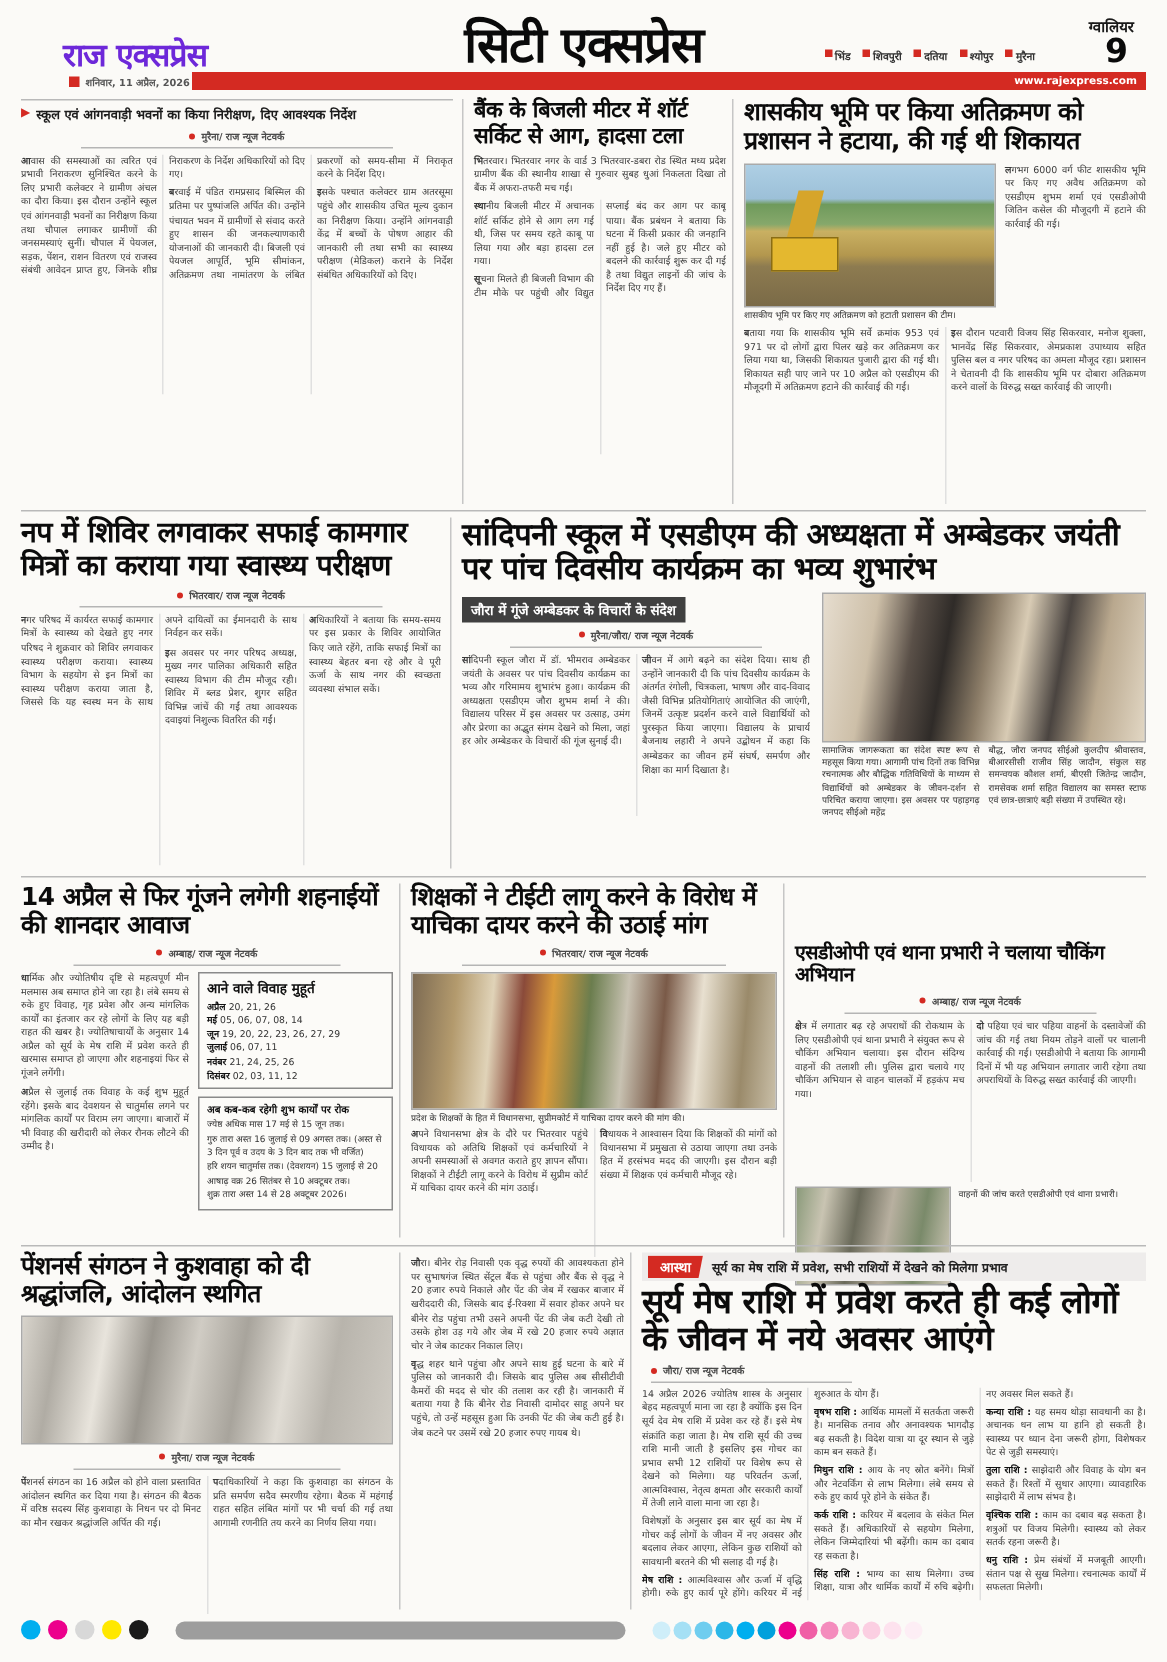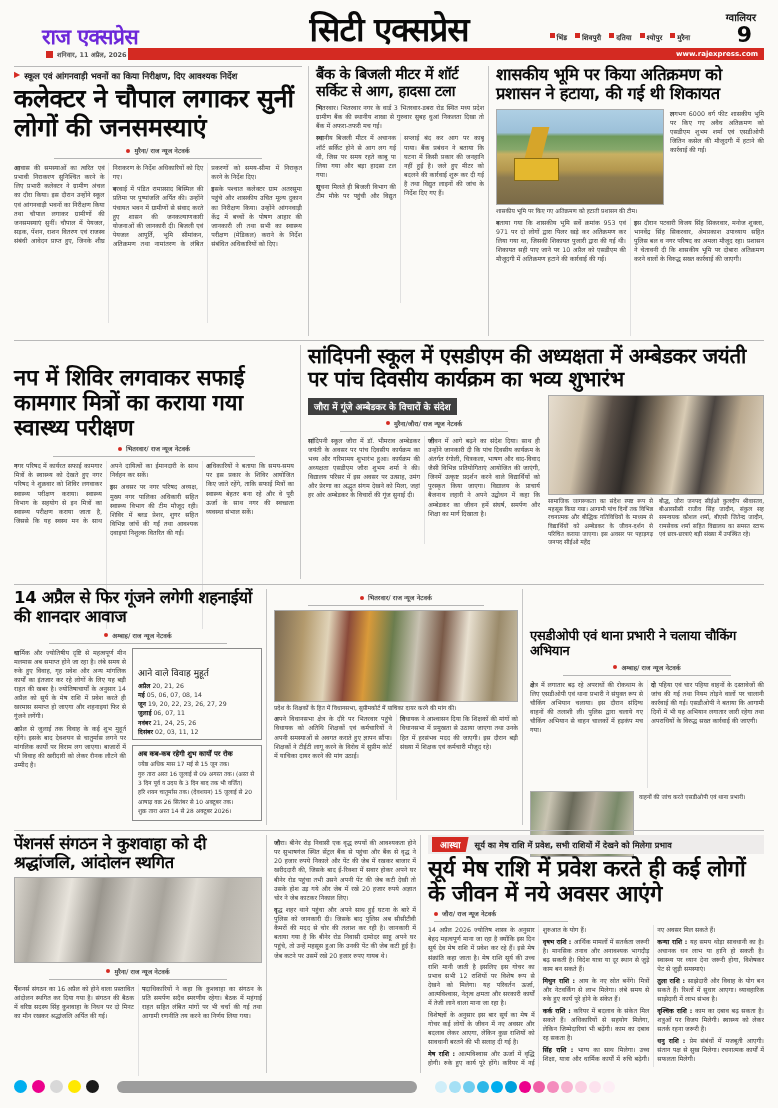--- a/index.html
+++ b/index.html
@@ -41,21 +41,21 @@
   .ph-tet{background:linear-gradient(95deg,#7c6a52 0%,#b39a6d 12%,#e0d3b8 22%,#8a4a3a 30%,#d99a3a 38%,#6b7d4e 48%,#c8c2b2 58%,#7a5a48 68%,#e8e0d0 78%,#9a8a6a 90%,#c9bfa8 100%);}
   .ph-check{background:linear-gradient(100deg,#8a9a7a 0%,#c9c4b2 18%,#6a6a5a 38%,#b8b0a0 58%,#7a8a6a 78%,#d0c8b8 100%);}
   .ph-pension{background:linear-gradient(100deg,#d8d4cc 0%,#b0aca4 10%,#e8e4dc 22%,#9a968e 34%,#d0ccc4 46%,#a8a49c 58%,#e0dcd4 70%,#b8b4ac 82%,#cfcbc3 100%);}
   
   .bluehead{background:#2aa5d8;color:#fff;font-size:9px;font-weight:700;padding:2px 6px;margin:3px 0;display:inline-block;}
   .tagrow{display:flex;align-items:center;gap:6px;background:#eeeceb;padding:2px 4px;margin-bottom:2px;}
   .tag{background:#d42a22;color:#fff;font-weight:800;font-size:9px;padding:1px 8px;clip-path:polygon(0 0,100% 0,92% 100%,0 100%);}
   .tagkicker{font-size:8.2px;font-weight:700;color:#222;}
   
   .mbox{border:1px solid #8a8a8a;padding:3px 5px;margin-bottom:5px;background:#fcfbf8;}
-  .mbox-title{font-size:9px;font-weight:400;color:#111;margin:14px 0 2px;}
+  .mbox-title{font-size:9px;font-weight:700;color:#111;margin:0 0 2px;}
   .mrow{font-size:6.2px;color:#333;line-height:1.5;}
   .mrow b{font-weight:700;color:#111;}
   .kbox{border:1px solid #8a8a8a;padding:3px 5px;background:#fcfbf8;}
   .kbox-title{font-size:6.8px;font-weight:800;color:#111;margin:0 0 2px;}
   .krow{font-size:5.9px;color:#333;line-height:1.45;margin-bottom:1px;}
   
   .rz{margin:0 0 2.5px;font-size:6.3px;line-height:1.45;text-align:justify;color:#3b3b3b;}
   .rz b{color:#111;}
   .rz b::after{content:" : ";}
   
@@ -101,21 +101,20 @@
     </div>
   <div class="redbar" style="background-color: rgb(212, 42, 34);">
     <span class="site">www.rajexpress.com</span>
   </div>
 
   <div class="art" id="a1" style="left:14px;top:66px;width:288px;height:270px;">
     <div class="kicker" style="border-top:1px solid #b9b9b9;padding-top:3px;">
       <span class="karrow">▶</span>
       <span>स्कूल एवं आंगनवाड़ी भवनों का किया निरीक्षण, दिए आवश्यक निर्देश</span>
     </div>
-    <h1 class="hl" style="font-size:25px;">कलेक्टर ने चौपाल लगाकर सुनीं लोगों की जनसमस्याएं</h1>
     <div class="byline">
         <span class="bdot"></span>
         <span>मुरैना/ राज न्यूज नेटवर्क</span>
       </div>
     <div class="btxt c3" style="height:160px;overflow:hidden;">
         <p>आवास की समस्याओं का त्वरित एवं प्रभावी निराकरण सुनिश्चित करने के लिए प्रभारी कलेक्टर ने ग्रामीण अंचल का दौरा किया। इस दौरान उन्होंने स्कूल एवं आंगनवाड़ी भवनों का निरीक्षण किया तथा चौपाल लगाकर ग्रामीणों की जनसमस्याएं सुनीं। चौपाल में पेयजल, सड़क, पेंशन, राशन वितरण एवं राजस्व संबंधी आवेदन प्राप्त हुए, जिनके शीघ्र निराकरण के निर्देश अधिकारियों को दिए गए।</p>
         <p>बरवाई में पंडित रामप्रसाद बिस्मिल की प्रतिमा पर पुष्पांजलि अर्पित की। उन्होंने पंचायत भवन में ग्रामीणों से संवाद करते हुए शासन की जनकल्याणकारी योजनाओं की जानकारी दी। बिजली एवं पेयजल आपूर्ति, भूमि सीमांकन, अतिक्रमण तथा नामांतरण के लंबित प्रकरणों को समय-सीमा में निराकृत करने के निर्देश दिए।</p>
         <p>इसके पश्चात कलेक्टर ग्राम अतरसूमा पहुंचे और शासकीय उचित मूल्य दुकान का निरीक्षण किया। उन्होंने आंगनवाड़ी केंद्र में बच्चों के पोषण आहार की जानकारी ली तथा सभी का स्वास्थ्य परीक्षण (मेडिकल) कराने के निर्देश संबंधित अधिकारियों को दिए।</p>
       </div>
   </div>
@@ -147,21 +146,21 @@
       </div>
     <div class="btxt c2" style="height:170px;overflow:hidden;">
         <p>स्थानीय बिजली मीटर में अचानक शॉर्ट सर्किट होने से आग लग गई थी, जिस पर समय रहते काबू पा लिया गया और बड़ा हादसा टल गया।</p>
         <p>सूचना मिलते ही बिजली विभाग की टीम मौके पर पहुंची और विद्युत सप्लाई बंद कर आग पर काबू पाया। बैंक प्रबंधन ने बताया कि घटना में किसी प्रकार की जनहानि नहीं हुई है। जले हुए मीटर को बदलने की कार्रवाई शुरू कर दी गई है तथा विद्युत लाइनों की जांच के निर्देश दिए गए हैं।</p>
       </div>
   </div>
 
   <div class="hrule" style="top:340px;"></div>
 
   <div class="art" id="a4" style="left:14px;top:345px;width:280px;height:234px;">
-    <h2 class="hl" style="font-size:22px;margin-top:20px;">नप में शिविर लगवाकर सफाई कामगार मित्रों का कराया गया स्वास्थ्य परीक्षण</h2>
+    <h2 class="hl" style="font-size:19px;">नप में शिविर लगवाकर सफाई कामगार मित्रों का कराया गया स्वास्थ्य परीक्षण</h2>
     <div class="byline">
         <span class="bdot"></span>
         <span>भितरवार/ राज न्यूज नेटवर्क</span>
       </div>
     <div class="btxt c3" style="height:168px;overflow:hidden;">
         <p>नगर परिषद में कार्यरत सफाई कामगार मित्रों के स्वास्थ्य को देखते हुए नगर परिषद ने शुक्रवार को शिविर लगवाकर स्वास्थ्य परीक्षण कराया। स्वास्थ्य विभाग के सहयोग से इन मित्रों का स्वास्थ्य परीक्षण कराया जाता है, जिससे कि यह स्वस्थ मन के साथ अपने दायित्वों का ईमानदारी के साथ निर्वहन कर सकें।</p>
         <p>इस अवसर पर नगर परिषद अध्यक्ष, मुख्य नगर पालिका अधिकारी सहित स्वास्थ्य विभाग की टीम मौजूद रही। शिविर में ब्लड प्रेशर, शुगर सहित विभिन्न जांचें की गईं तथा आवश्यक दवाइयां निशुल्क वितरित की गईं।</p>
         <p>अधिकारियों ने बताया कि समय-समय पर इस प्रकार के शिविर आयोजित किए जाते रहेंगे, ताकि सफाई मित्रों का स्वास्थ्य बेहतर बना रहे और वे पूरी ऊर्जा के साथ नगर की स्वच्छता व्यवस्था संभाल सकें।</p>
       </div>
   </div>
@@ -223,20 +222,21 @@
               <div class="krow">हरि शयन चातुर्मास तक। (देवशयन) 15 जुलाई से 20</div>
               <div class="krow">आषाढ़ वक्र 26 सितंबर से 10 अक्टूबर तक।</div>
               <div class="krow">शुक्र तारा अस्त 14 से 28 अक्टूबर 2026।</div>
             </div>
         </div>
       </div>
     </div>
   </div>
 
   <div class="art vline" id="a7" style="left:266px;top:589px;width:252px;height:236px;">
+    <h2 class="hl" style="font-size:16.5px;">शिक्षकों ने टीईटी लागू करने के विरोध में याचिका दायर करने की उठाई मांग</h2>
     <div class="byline">
         <span class="bdot"></span>
         <span>भितरवार/ राज न्यूज नेटवर्क</span>
       </div>
     <div class="photo ph-tet" style="height:92px;"></div>
     <div class="cap">प्रदेश के शिक्षकों के हित में विधानसभा, सुप्रीमकोर्ट में याचिका दायर करने की मांग की।</div>
     <div class="btxt c2" style="height:86px;overflow:hidden;margin-top:2px;">
         <p>अपने विधानसभा क्षेत्र के दौरे पर भितरवार पहुंचे विधायक को अतिथि शिक्षकों एवं कर्मचारियों ने अपनी समस्याओं से अवगत कराते हुए ज्ञापन सौंपा। शिक्षकों ने टीईटी लागू करने के विरोध में सुप्रीम कोर्ट में याचिका दायर करने की मांग उठाई।</p>
         <p>विधायक ने आश्वासन दिया कि शिक्षकों की मांगों को विधानसभा में प्रमुखता से उठाया जाएगा तथा उनके हित में हरसंभव मदद की जाएगी। इस दौरान बड़ी संख्या में शिक्षक एवं कर्मचारी मौजूद रहे।</p>
       </div>

